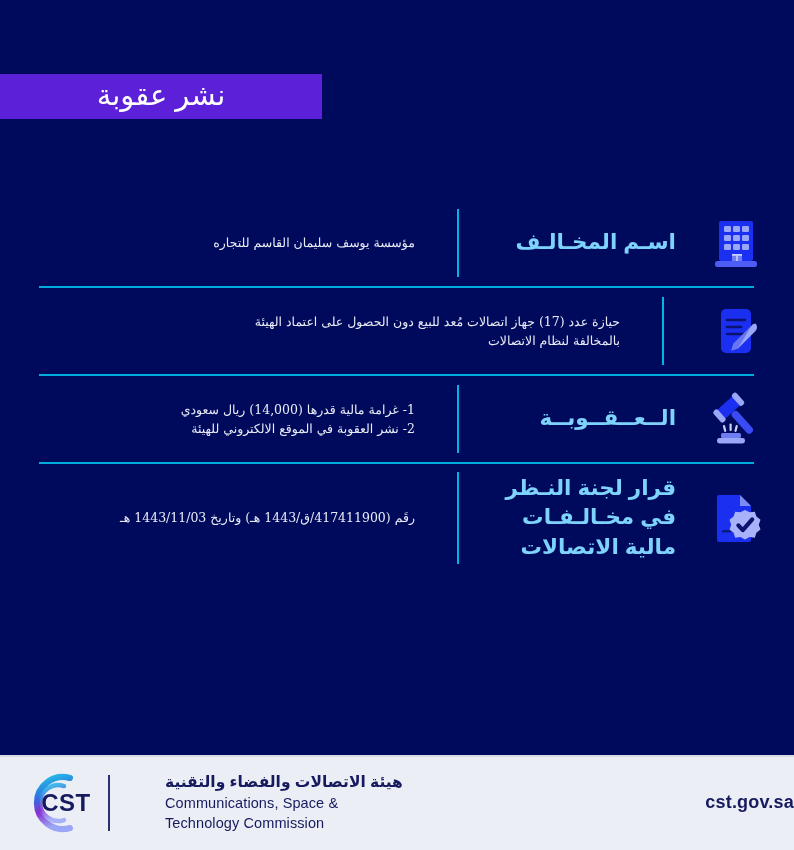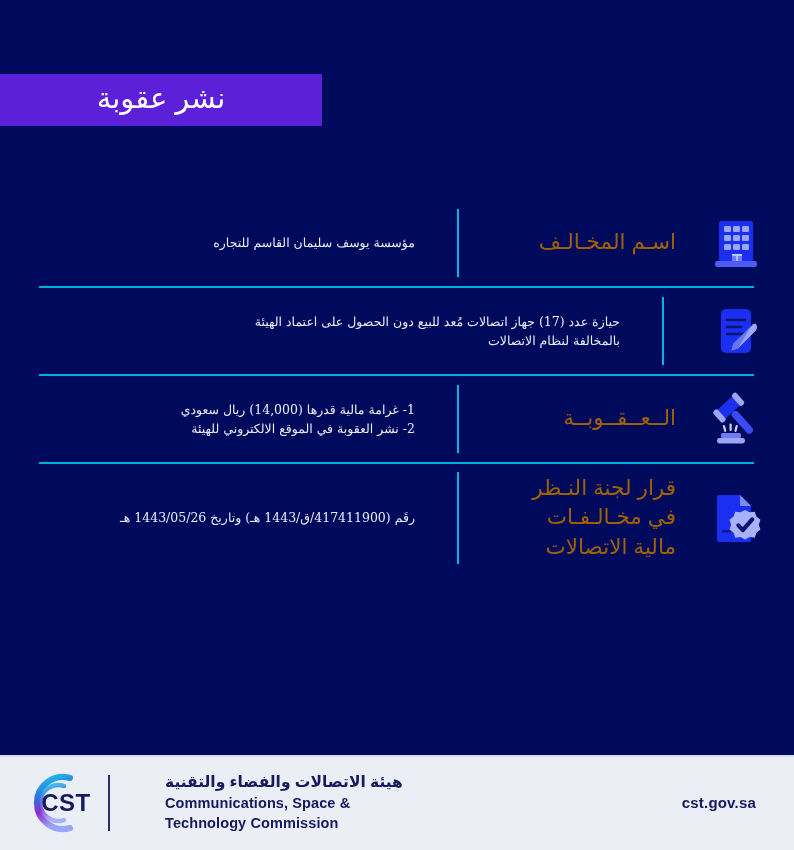--- a/index.html
+++ b/index.html
@@ -25,21 +25,21 @@
     top: 74px;
     left: 0;
     right: 0;
     height: 52px;
   }
   .header-banner {
     position: absolute;
     top: 0;
     left: 0;
     width: 322px;
-    height: 52px;
+    height: 45px;
     background: #5b20d8;
     display: flex;
     align-items: center;
     justify-content: center;
   }
   .header-banner-text {
     color: #ffffff;
     font-size: 29px;
     font-weight: 400;
     letter-spacing: 0.5px;
@@ -81,23 +81,23 @@
   }
   .label-cell {
     width: 205px;
     flex: 0 0 205px;
     display: flex;
     align-items: center;
     justify-content: flex-start;
     box-sizing: border-box;
   }
   .label-text {
-    color: #a16207;
+    color: #7dd3fc;
     font-size: 21.5px;
-    font-weight: 400;
+    font-weight: 700;
     line-height: 1.38;
     direction: rtl;
     text-align: right;
     letter-spacing: 0.2px;
   }
   .sep-cell {
     flex: 0 0 26px;
     display: flex;
     align-items: center;
     justify-content: center;
@@ -185,30 +185,29 @@
     color: #161a5e;
     font-size: 15.5px;
     font-weight: 700;
     direction: rtl;
     text-align: left;
     line-height: 1.35;
   }
   .logo-line-en {
     color: #161a5e;
     font-size: 14.5px;
-    font-weight: 700;
+    font-weight: 400;
     direction: ltr;
     line-height: 1.32;
     letter-spacing: 0.1px;
   }
   .footer-url {
     margin-left: auto;
-    padding-right: 38px;
     color: #161a5e;
-    font-size: 15px;
+    font-size: 18px;
     font-weight: 700;
     direction: ltr;
     letter-spacing: 0.2px;
   }
 </style>
 </head>
 <body>
 
 <div class="poster">
 
@@ -338,21 +337,21 @@
         <div class="label-cell">
           <span class="label-text" style="white-space:pre-line;">قرار لجنة النـظر
 في مخـالـفـات
 مالية الاتصالات</span>
         </div>
         <div class="sep-cell">
           <div class="sep-bar" style="height:92px;"></div>
         </div>
         <div class="value-cell">
           <div class="value-text">
-            <span class="vline">رقَم (417411900/ق/1443 هـ) وتاريخ 1443/05/26 هـ</span>
+            <span class="vline">رقَم (417411900/ق/1443 هـ) وتاريخ 1443/11/03 هـ</span>
           </div>
         </div>
       </div>
     </div>
 
   </div>
 
   <div class="footer">
     <div class="footer-top-rule"></div>
 

